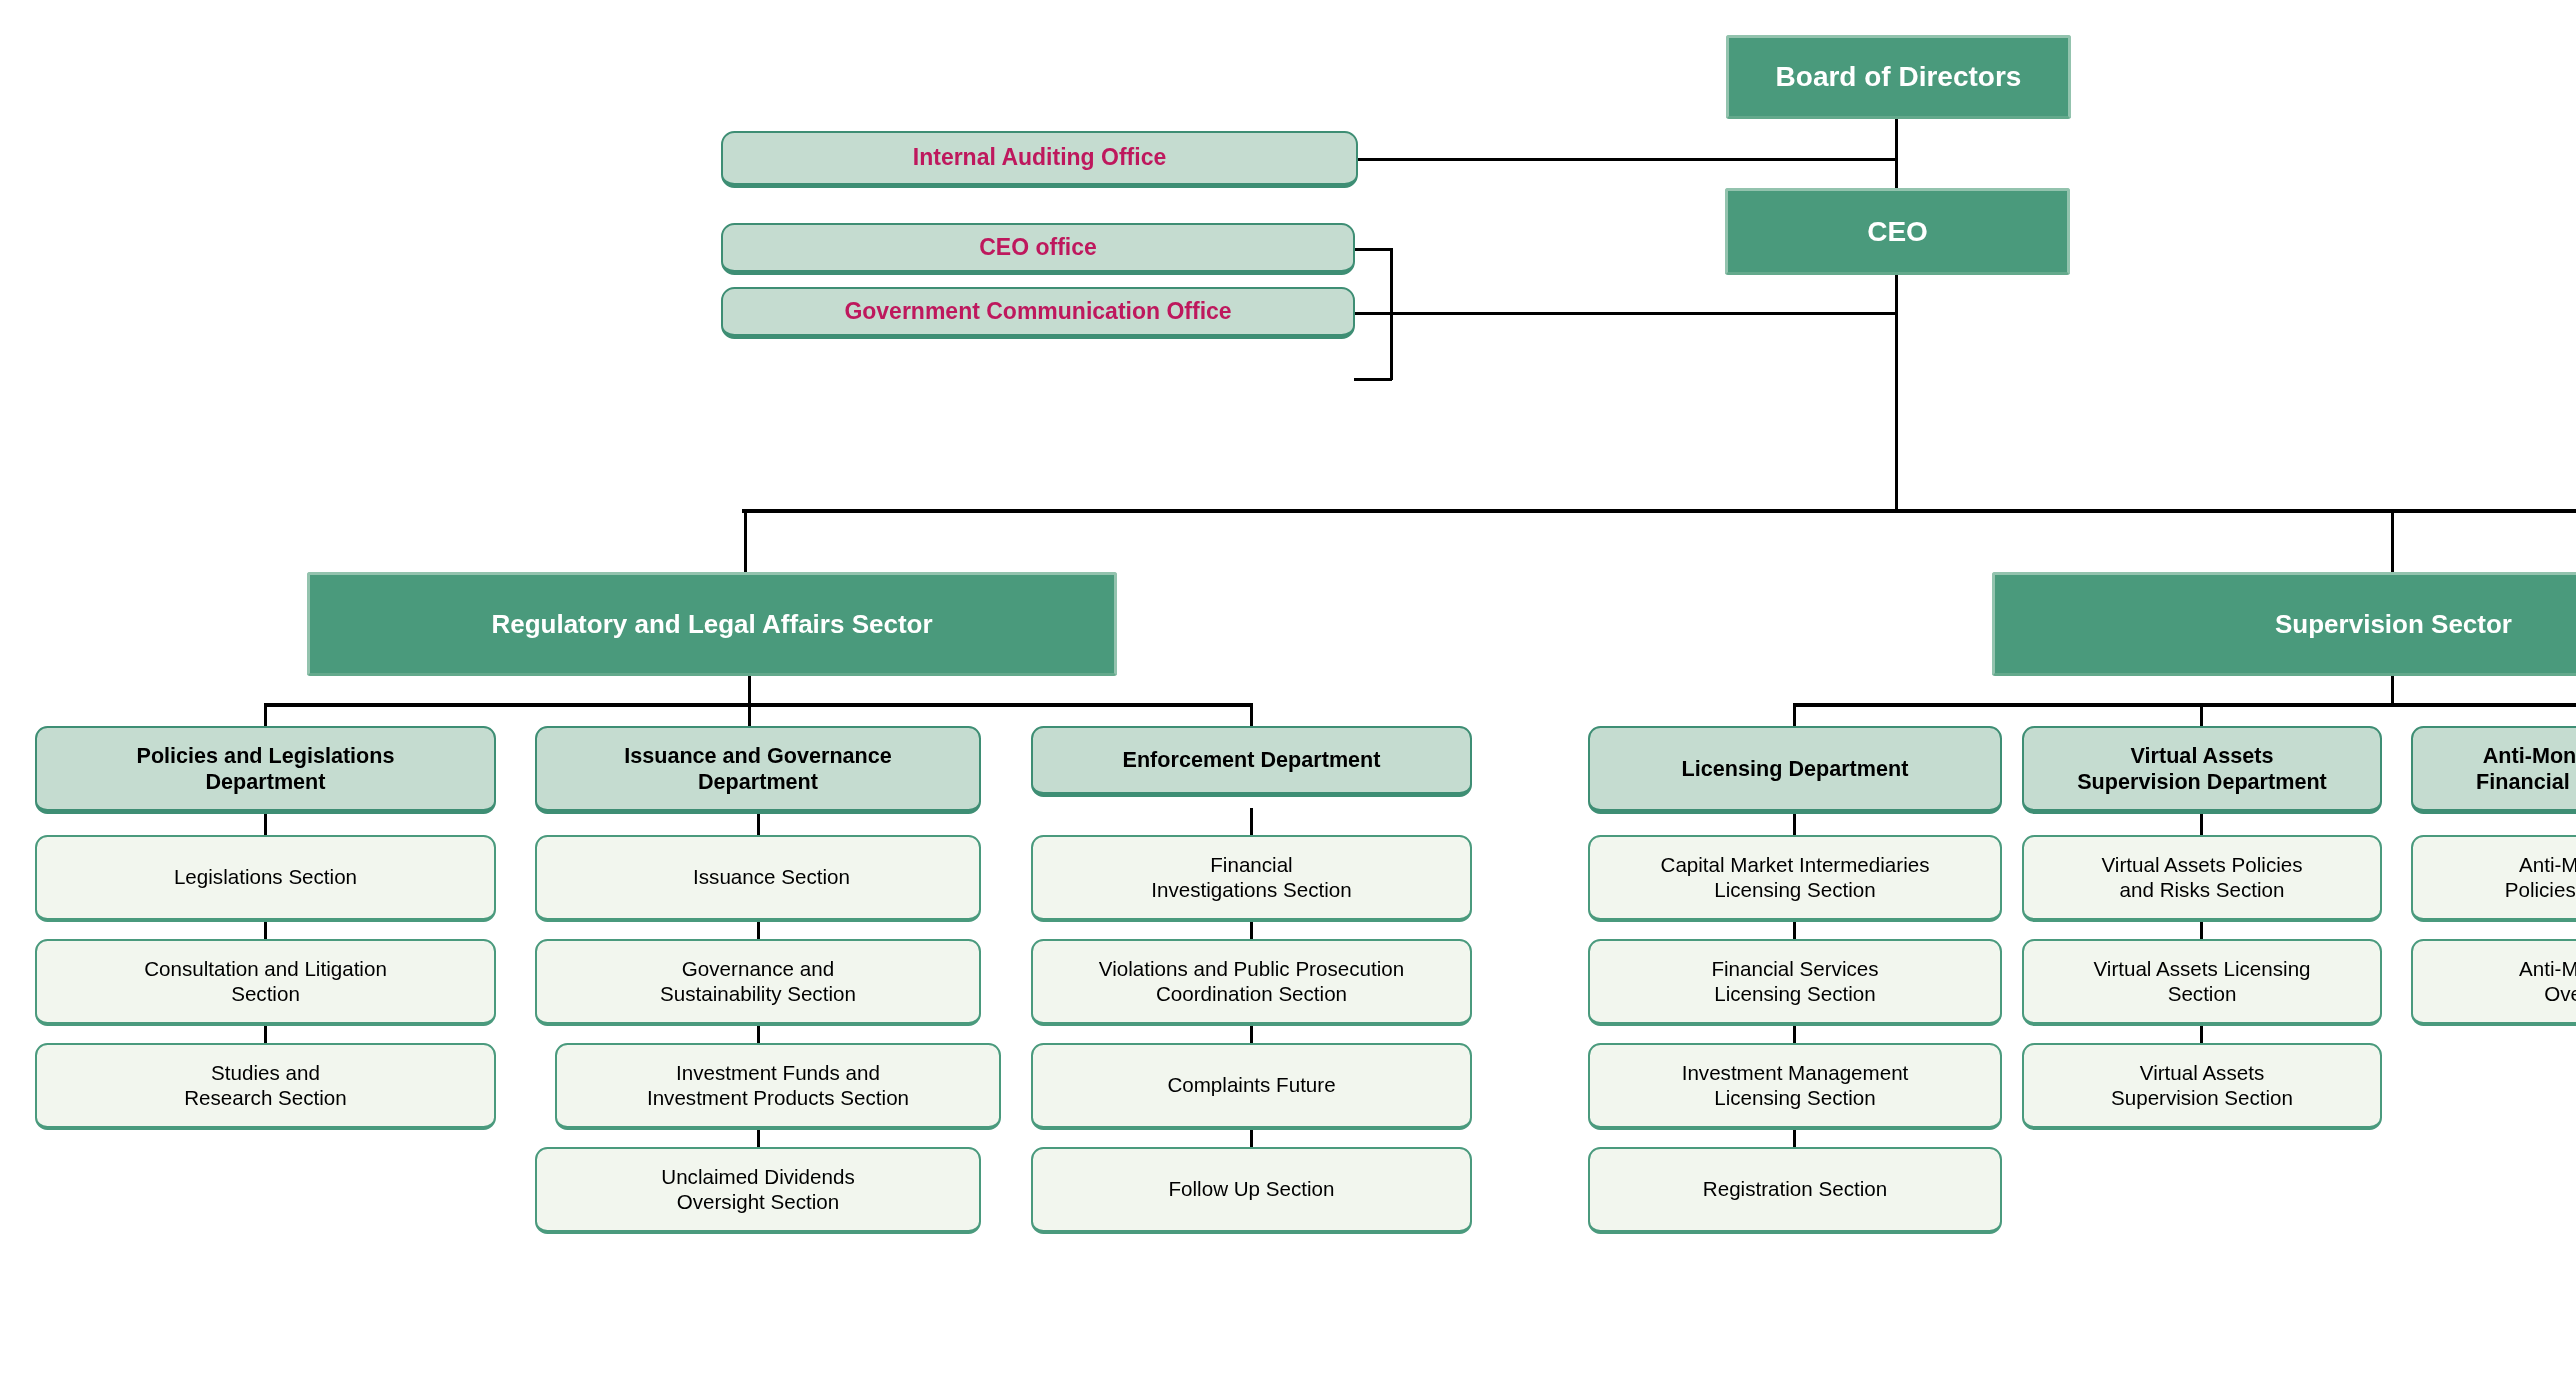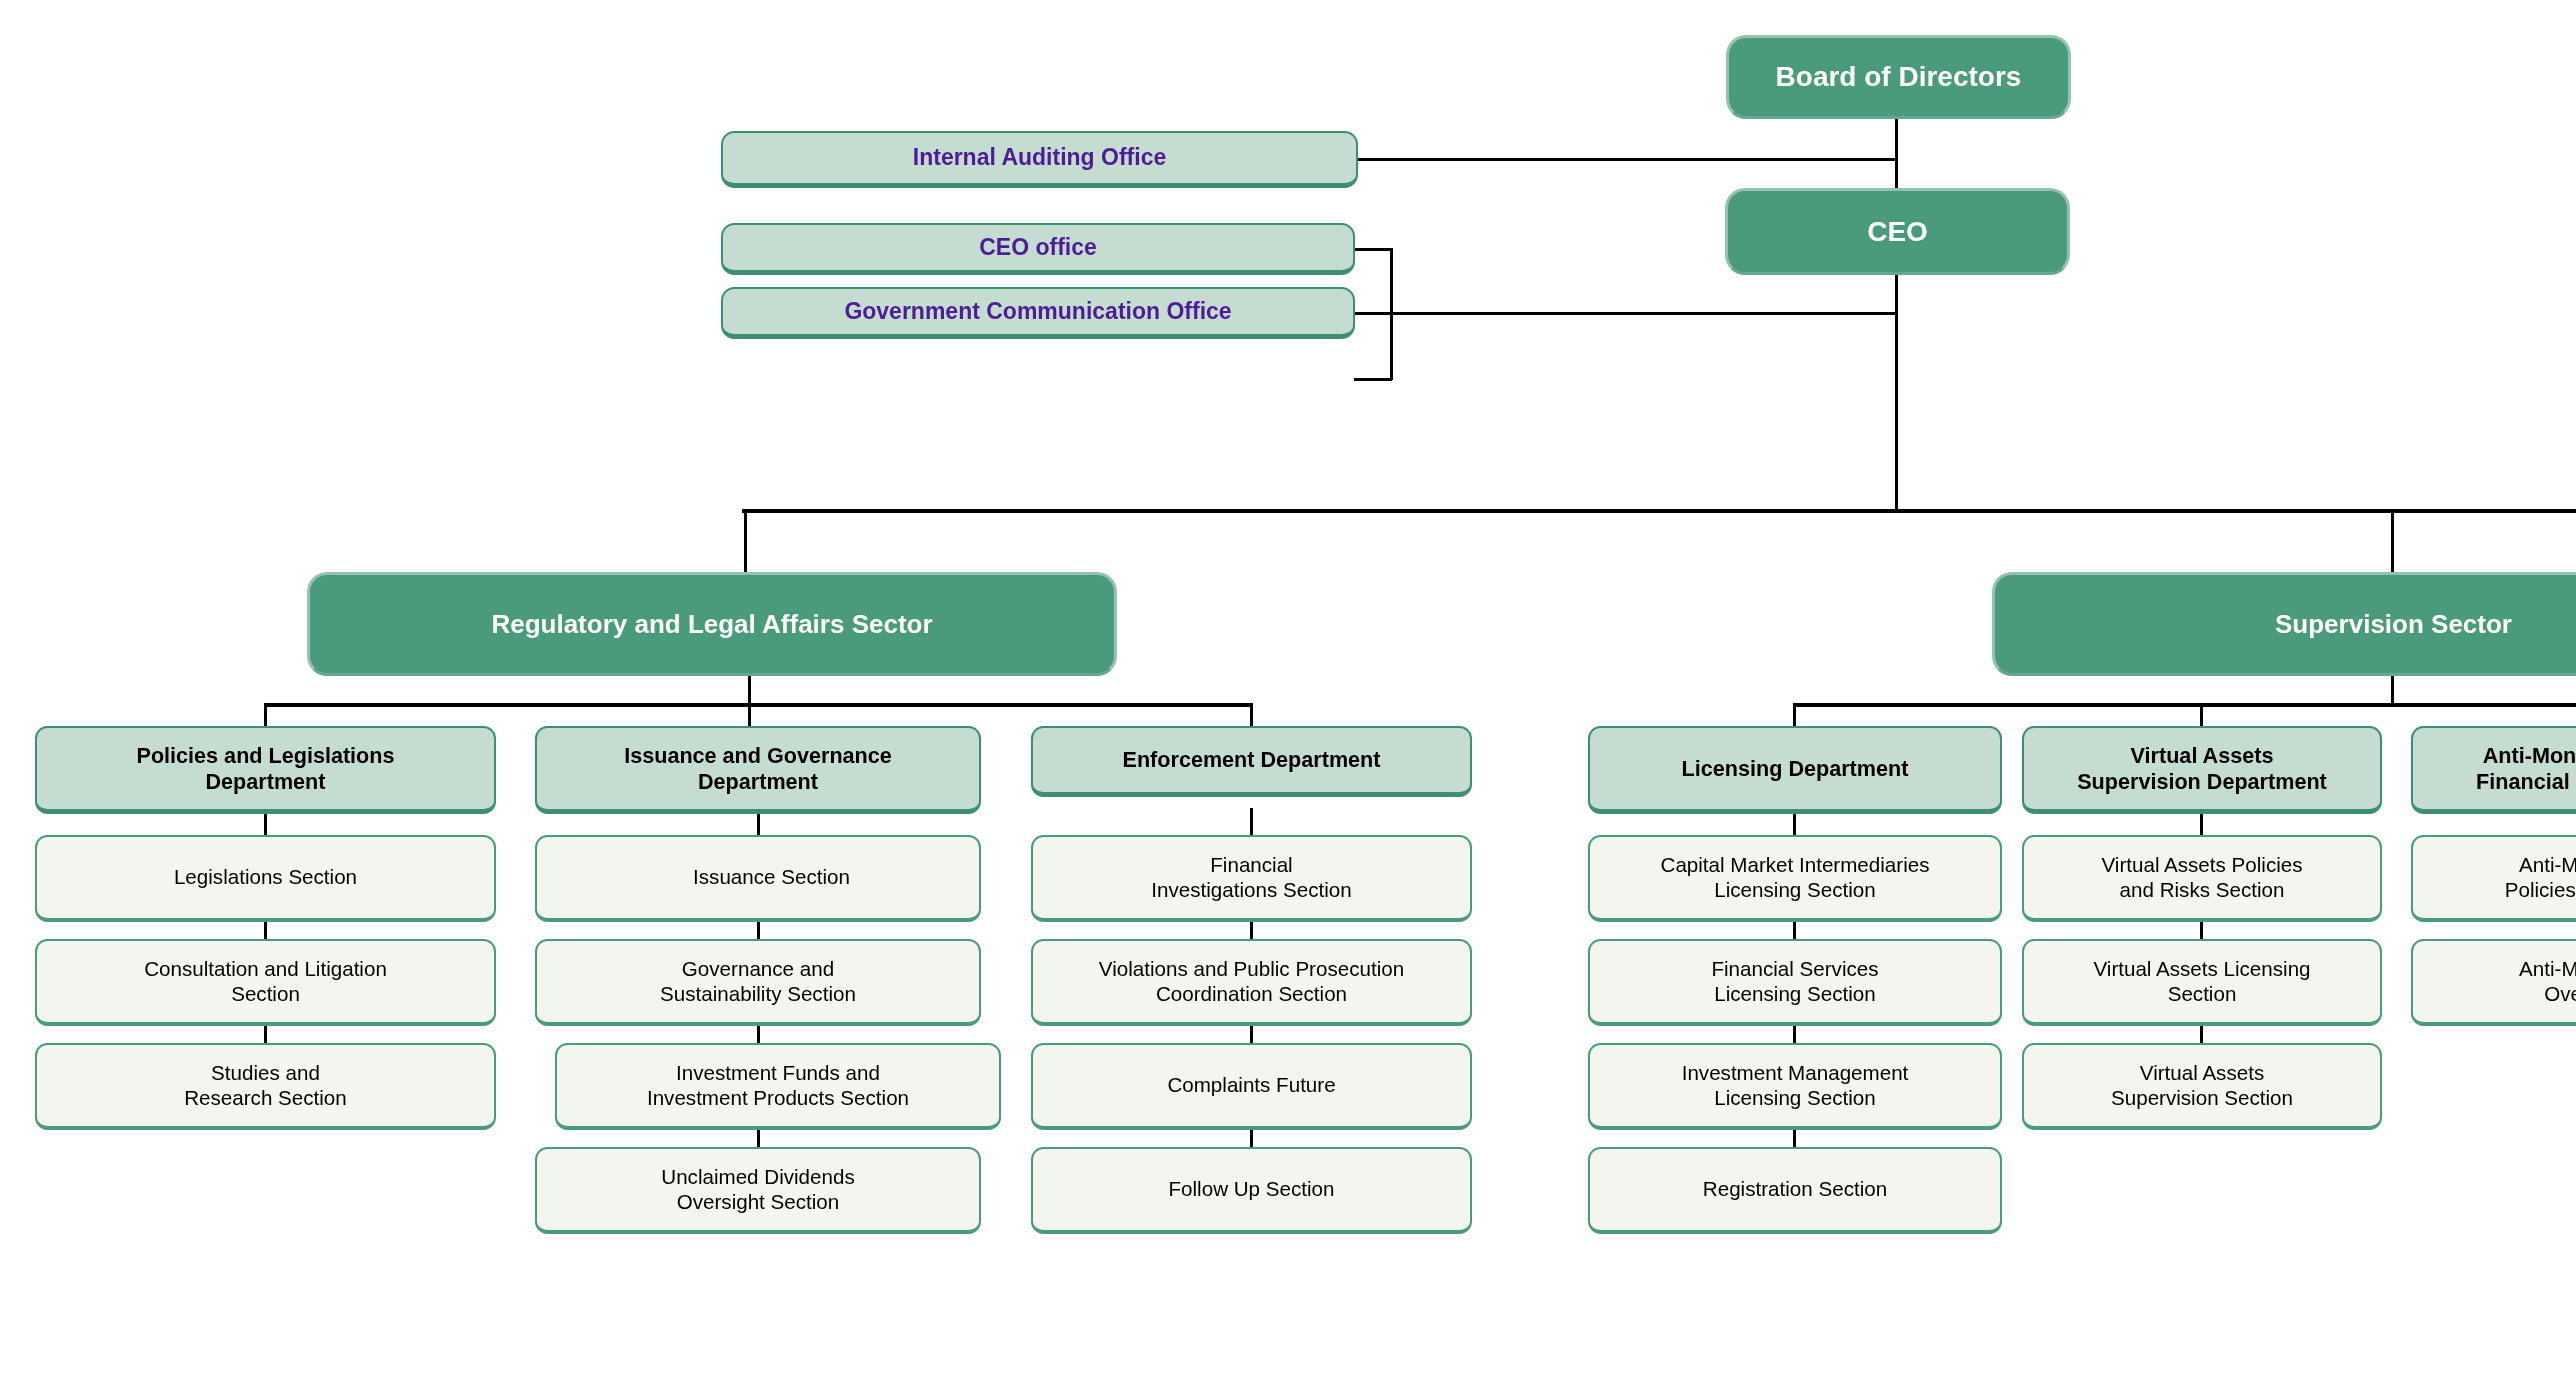--- a/index.html
+++ b/index.html
@@ -1,23 +1,23 @@
 <!DOCTYPE html>
 <html style="font-size:8.2px"><head>
 <meta charset="utf-8">
 <style>
   html,body{margin:0;padding:0;background:#ffffff;}
   body{width:3864px;height:1374px;position:relative;font-family:"Liberation Sans",sans-serif;}
   #chart{position:absolute;left:0;top:0;width:3864px;height:1374px;}
   .box{position:absolute;display:flex;align-items:center;justify-content:center;
        text-align:center;white-space:pre-line;box-sizing:border-box;z-index:2;line-height:1.18;}
   .green{background:#4a9a7c;color:#ffffff;font-weight:bold;border:3.1px solid #93c3ae;
-         border-bottom-color:#64a98c;border-radius:20px;font-size:28px;}
+         border-bottom-color:#64a98c;border-radius:3px;font-size:28px;}
   .sector{font-size:26px;}
-  .office{background:#c5dcd0;color:#4c1d95;font-weight:bold;border:2.6px solid #3e8e74;
+  .office{background:#c5dcd0;color:#be185d;font-weight:bold;border:2.6px solid #3e8e74;
           border-bottom-width:5.2px;border-radius:13.4px;font-size:23px;}
   .dept{background:#c5dcd0;color:#000;font-weight:bold;border:2.6px solid #3e8e74;
         border-bottom-width:5.2px;border-radius:12.4px;font-size:21.6px;}
   .section{background:#f2f6ee;color:#000;border:2.1px solid #4a9a7d;
            border-bottom-width:4.1px;border-radius:12.4px;font-size:20.6px;}
   .line{position:absolute;background:#000;z-index:1;}
 </style>
 </head>
 <body>
 

